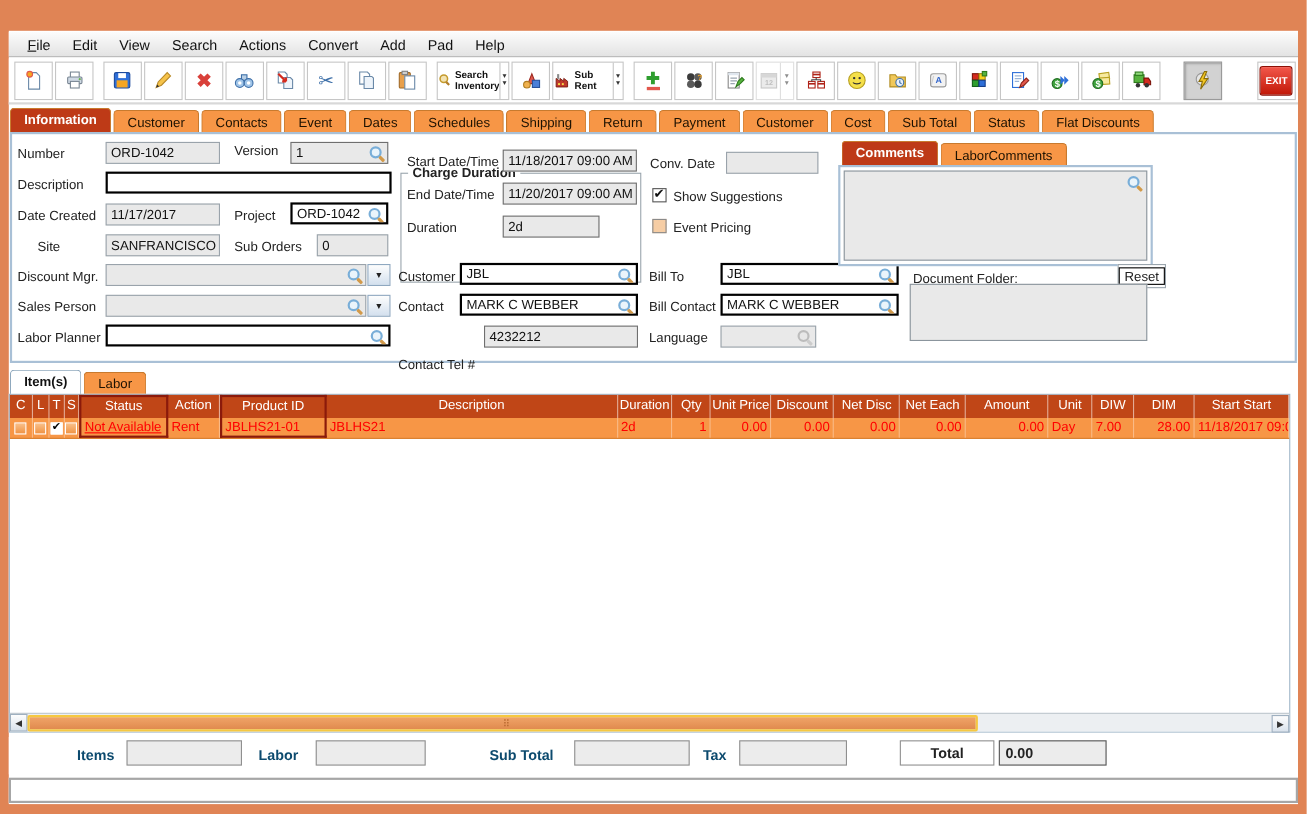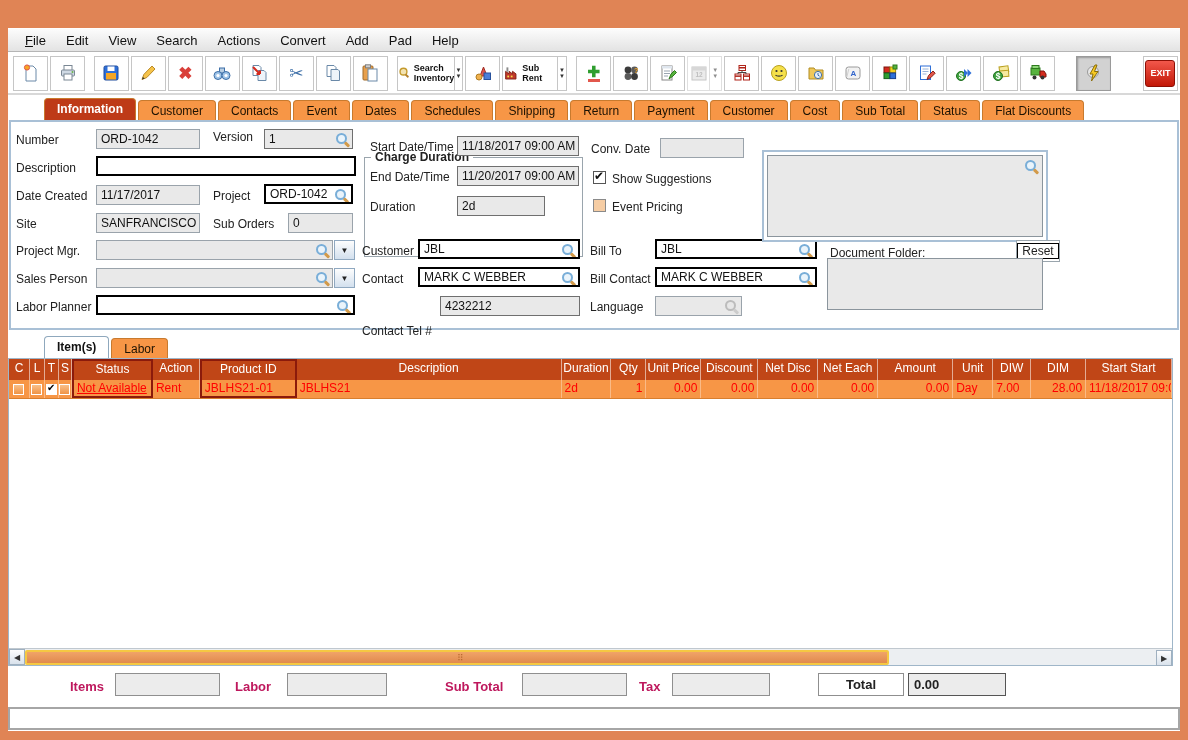--- a/index.html
+++ b/index.html
@@ -38,21 +38,21 @@
   .tbtn.disabled { opacity:.55; }
   .tsep { width:8px; }
   .tbtn .lbl { font-size:9px; font-weight:bold; color:#111; line-height:10px; text-align:left; margin-left:2px; }
   .dd-strip { width:11px; align-self:stretch; border-left:1px solid #c6c6c6; display:flex; flex-direction:column;
               align-items:center; justify-content:center; font-size:6px; color:#333; line-height:6px; }
   .glyph { font-size:17px; line-height:17px; }
   .exit-face { width:30px; height:27px; background:linear-gradient(#f2574b,#c21807); border:1px solid #8d0f05; border-radius:3px;
                color:#fff; font-size:9px; font-weight:bold; display:flex; align-items:center; justify-content:center; }
 
   
-  .tabstrip { position:absolute; display:flex; align-items:flex-end;padding-left:35px; }
+  .tabstrip { position:absolute; display:flex; align-items:flex-end; }
   .tab { height:21px; padding:3px 12px 2px 12px; background:#F79646; border:1px solid #c87a2e; border-bottom:none;
          border-radius:4px 4px 0 0; margin-right:2px; font-size:12px; color:#1d1202; white-space:nowrap; }
   .tab.selected { background:#BE3A17; color:#fff; font-weight:bold; height:23px; }
   .tab.selected-light { background:#fff; color:#111; font-weight:bold; height:23px; border-color:#8fa8bd; }
   .main-tabs { top:69px; left:1px; height:24px; }
   .items-tabs { top:307px; left:1px; height:24px; }
   .comments-tabs { top:100px; left:757px; height:23px; }
   .comments-tabs .tab { font-size:12px; }
 
   
@@ -112,21 +112,21 @@
   .hscroll { position:absolute; left:0; bottom:0; width:100%; height:17px; background:#eceff2; border-top:1px solid #c0c8cf; display:flex; }
   .harrow { width:16px; height:16px; background:linear-gradient(#fdfdfd,#d9e2ec); border:1px solid #9fb0c0; font-size:8px;
             display:flex; align-items:center; justify-content:center; color:#333; }
   .harrow.right { position:absolute; right:0; top:1px; }
   .hthumb { position:absolute; left:16px; top:1px; width:864px; height:15px; background:linear-gradient(#f0a468,#e08a4e);
             border:2px solid #f5c842; border-radius:2px; }
   .hthumb::after { content:"⠿"; position:absolute; left:50%; top:1px; color:#b96a30; font-size:9px; }
 
   
   .totals { position:absolute; top:642px; left:0; right:0; height:34px; background:#fff; }
-  .tot-label { position:absolute; font-size:13px; font-weight:bold; color:#be185d; top:9px; }
+  .tot-label { position:absolute; font-size:13px; font-weight:bold; color:#0c4a6e; top:9px; }
   .tot-field { position:absolute; top:3px; height:23px; background:#ececec; border:1px solid #8f8f8f; font-size:13px;
                padding:3px 5px; }
   .total-box { position:absolute; top:3px; left:810px; width:86px; height:23px; border:1px solid #8f8f8f; background:#fff;
                display:flex; align-items:center; justify-content:center; font-size:13px; font-weight:bold; }
   .total-value { position:absolute; top:3px; left:900px; width:98px; height:23px; background:#ececec; border:1px solid #555;
                  font-size:13px; font-weight:bold; padding:3px 5px; }
 
   
   .statusbar { position:absolute; top:679px; left:0px; width:1172px; height:23px; background:#fff; border:2px solid #a6a6a6; }
 
@@ -405,26 +405,26 @@
     <div class="ffield editable" style="left:88px;top:128px;width:260px;"></div>
 
     <span class="flabel" style="left:8px;top:161px;">Date Created</span>
     <div class="ffield" style="left:88px;top:157px;width:104px;">11/17/2017</div>
     <span class="flabel" style="left:205px;top:161px;">Project</span>
     <div class="ffield editable withmag" style="left:256px;top:156px;width:89px;">
         <span>ORD-1042</span>
         <span class="mag"></span>
       </div>
 
-    <span class="flabel" style="left:8px;top:189px;text-align:center;">Site</span>
+    <span class="flabel" style="left:26px;top:189px;text-align:center;">Site</span>
     <div class="ffield" style="left:88px;top:185px;width:104px;">SANFRANCISCO</div>
     <span class="flabel" style="left:205px;top:189px;">Sub Orders</span>
     <div class="ffield" style="left:280px;top:185px;width:65px;">0</div>
 
-    <span class="flabel" style="left:8px;top:216px;">Project Mgr.</span>
+    <span class="flabel" style="left:8px;top:216px;">Discount Mgr.</span>
     <div class="ffield withmag" style="left:88px;top:212px;width:237px;">
         <span></span>
         <span class="mag"></span>
       </div>
     <div class="combo-btn" style="left:326px;top:212px;">▼</div>
 
     <span class="flabel" style="left:8px;top:244px;">Sales Person</span>
     <div class="ffield withmag" style="left:88px;top:240px;width:237px;">
         <span></span>
         <span class="mag"></span>
@@ -479,20 +479,24 @@
       </div>
 
     <span class="flabel" style="left:354px;top:272px;margin-top:24px;">Contact Tel #</span>
     <div class="ffield darkb" style="left:432px;top:268px;width:140px;">4232212</div>
     <span class="flabel" style="left:582px;top:272px;">Language</span>
     <div class="ffield withmag" style="left:647px;top:268px;width:87px;">
         <span></span>
         <span class="mag gray"></span>
       </div>
 
+    <div class="tabstrip comments-tabs">
+      <div class="tab selected">Comments</div>
+      <div class="tab">LaborComments</div>
+    </div>
     <div class="comments-panel">
       <div class="comments-box">
         <span></span>
         <span class="mag"></span>
       </div>
     </div>
 
     <span class="flabel" style="left:822px;top:218px;">Document Folder:</span>
     <div class="reset-btn">
         <span class="reset-inner">Reset</span>

